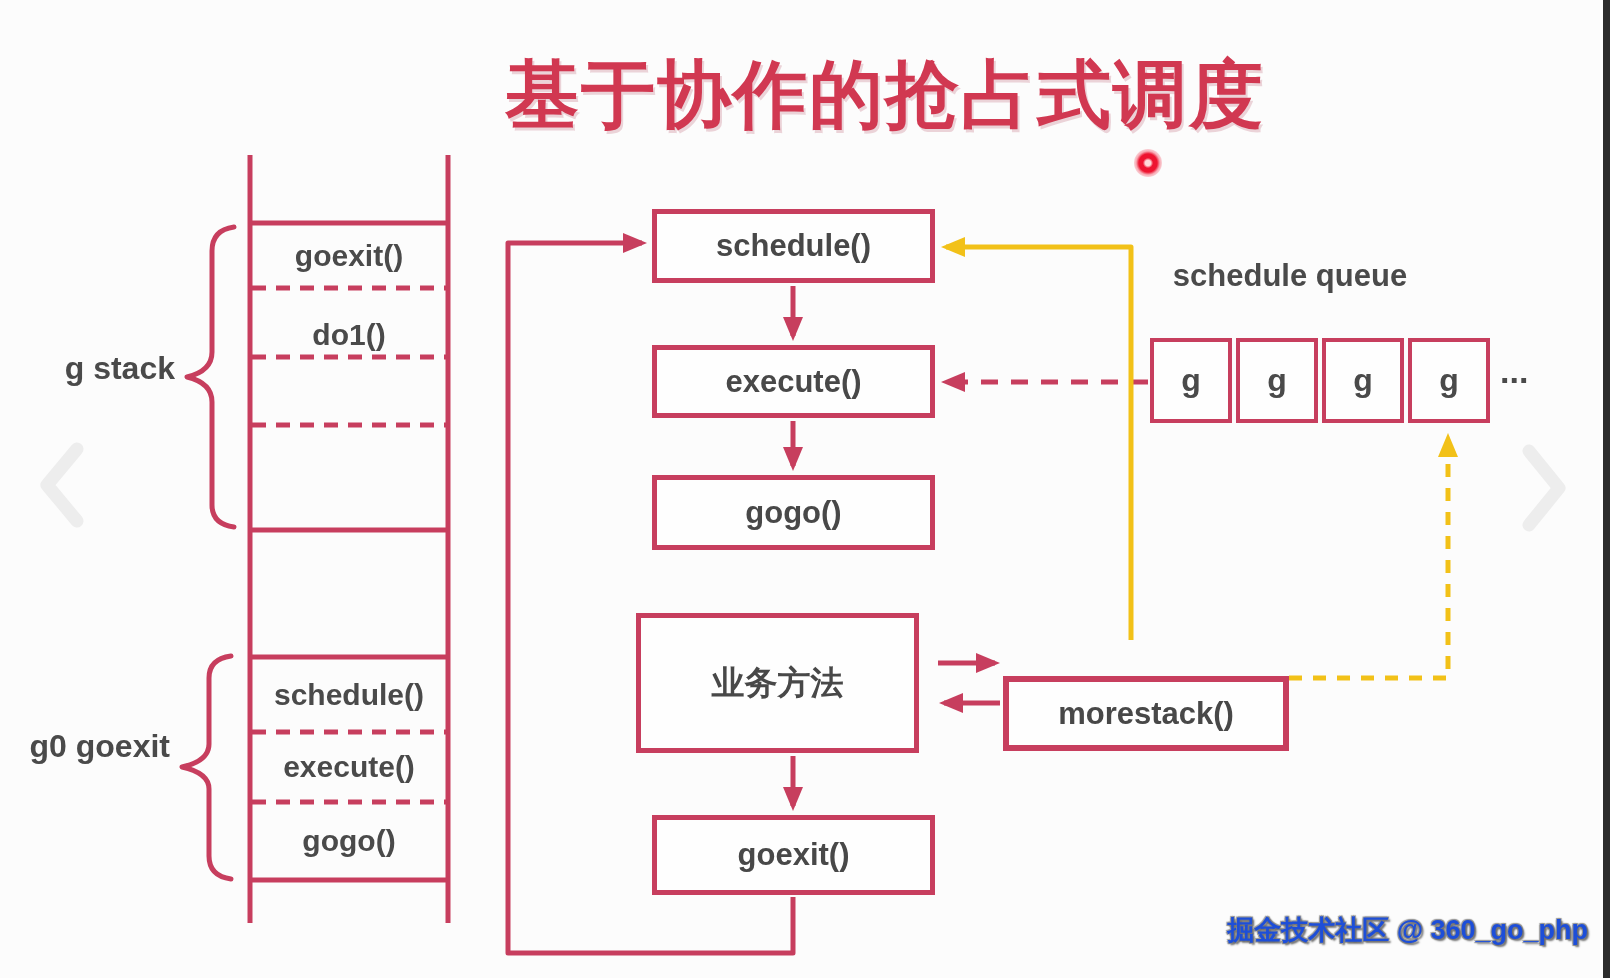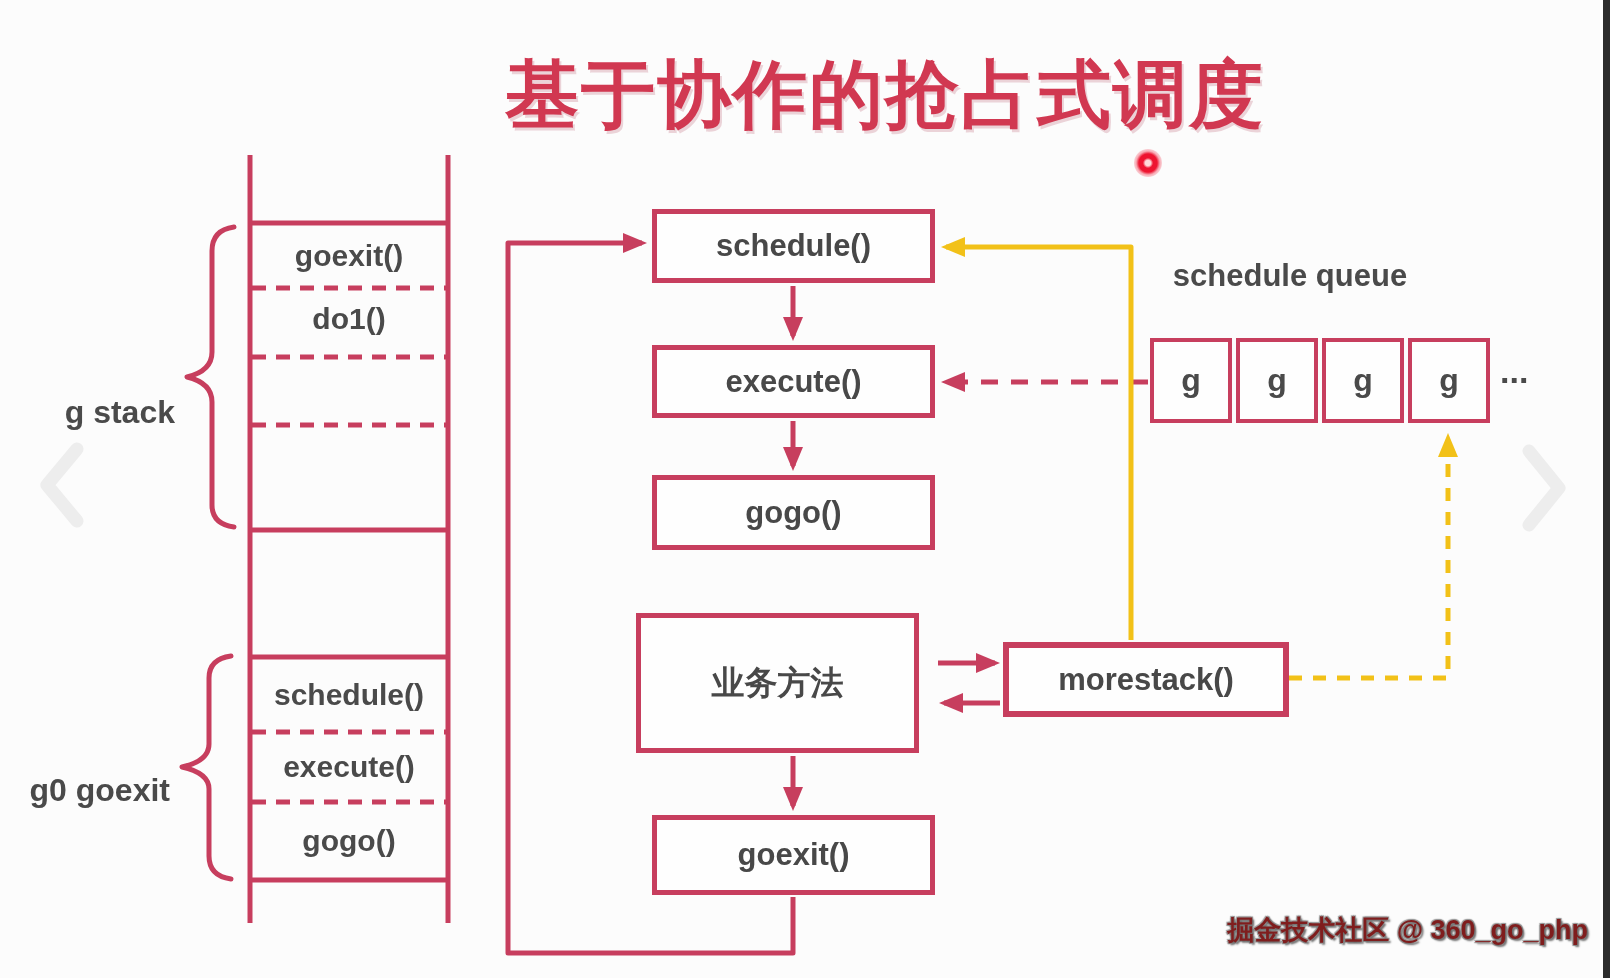--- a/index.html
+++ b/index.html
@@ -23,39 +23,39 @@
     display:flex;align-items:center;justify-content:center;
     font-weight:bold;font-size:31px;color:#484848;
   }
   
   .cell{
     left:253px;width:192px;text-align:center;
     font-weight:bold;font-size:30px;color:#4a4a4a;
     display:flex;align-items:center;justify-content:center;
   }
   .bracelabel{
-    font-weight:bold;font-size:32px;color:#4a4a4a;text-align:right;margin-top:44px;
+    font-weight:bold;font-size:32px;color:#4a4a4a;text-align:right;
   }
   
   .qcell{
     box-sizing:border-box;width:82px;height:85px;top:338px;
     border:4px solid #c73e5e;background:#fefefe;
     display:flex;align-items:center;justify-content:center;
     font-weight:bold;font-size:32px;color:#4a4a4a;
   }
   #queue-label{
     left:1130px;top:258px;width:320px;text-align:center;
     font-weight:bold;font-size:31px;color:#4a4a4a;white-space:nowrap;
   }
   #queue-ellipsis{
     left:1500px;top:352px;width:60px;font-weight:bold;font-size:34px;color:#4a4a4a;
   }
   #watermark{
     right:22px;top:912px;font-size:27px;font-weight:bold;
-    color:#7f1d1d;white-space:nowrap;
+    color:#1d4ed8;white-space:nowrap;
     text-shadow:2px 2px 2px #6e6e6e,-1px -1px 1px #9a9a9a,1px -1px 1px #8a8a8a,-1px 1px 1px #8a8a8a;
   }
   #laser-dot{
     left:1134px;top:149px;width:28px;height:28px;border-radius:50%;
     background:radial-gradient(circle,#ffd9d9 0 14%,#ee1430 26% 46%,rgba(238,20,48,.35) 60%,rgba(238,20,48,.12) 75%,rgba(238,20,48,0) 100%);
   }
   #right-strip{left:1603px;top:0;width:7px;height:978px;background:#2c2c2c;}
   svg{position:absolute;left:0;top:0;}
 </style>
 </head>
@@ -113,34 +113,34 @@
       <path d="M77 449 L47 485 L77 521"></path>
       <path d="M1529 451 L1559 488 L1529 525"></path>
     </g>
   </svg>
 
   <div class="abs" id="title">基于协作的抢占式调度</div>
 
   <div class="abs" id="laser-dot"></div>
 
   <div class="abs cell" style="top:223px;height:65px;">goexit()</div>
-  <div class="abs cell" style="top:284px;height:69px;">do1()</div>
+  <div class="abs cell" style="top:300px;height:69px;">do1()</div>
   <div class="abs cell" style="top:657px;height:75px;">schedule()</div>
   <div class="abs cell" style="top:732px;height:70px;">execute()</div>
   <div class="abs cell" style="top:802px;height:78px;">gogo()</div>
 
   <div class="abs bracelabel" style="left:10px;top:350px;width:165px;">g stack</div>
   <div class="abs bracelabel" style="left:10px;top:728px;width:160px;">g0 goexit</div>
 
   <div class="abs fbox" style="left:652px;top:209px;width:283px;height:74px;">schedule()</div>
   <div class="abs fbox" style="left:652px;top:345px;width:283px;height:73px;">execute()</div>
   <div class="abs fbox" style="left:652px;top:475px;width:283px;height:75px;">gogo()</div>
   <div class="abs fbox" style="left:636px;top:613px;width:283px;height:140px;font-size:33px;">业务方法</div>
   <div class="abs fbox" style="left:652px;top:815px;width:283px;height:80px;">goexit()</div>
-  <div class="abs fbox" style="left:1003px;top:642px;width:286px;height:75px;border-width:6px;">morestack()</div>
+  <div class="abs fbox" style="left:1003px;top:676px;width:286px;height:75px;border-width:6px;">morestack()</div>
 
   <div class="abs" id="queue-label">schedule queue</div>
   <div class="abs qcell" style="left:1150px;">g</div>
   <div class="abs qcell" style="left:1236px;">g</div>
   <div class="abs qcell" style="left:1322px;">g</div>
   <div class="abs qcell" style="left:1408px;">g</div>
   <div class="abs" id="queue-ellipsis">...</div>
 
   <div class="abs" id="watermark">掘金技术社区 @ 360_go_php</div>
 

